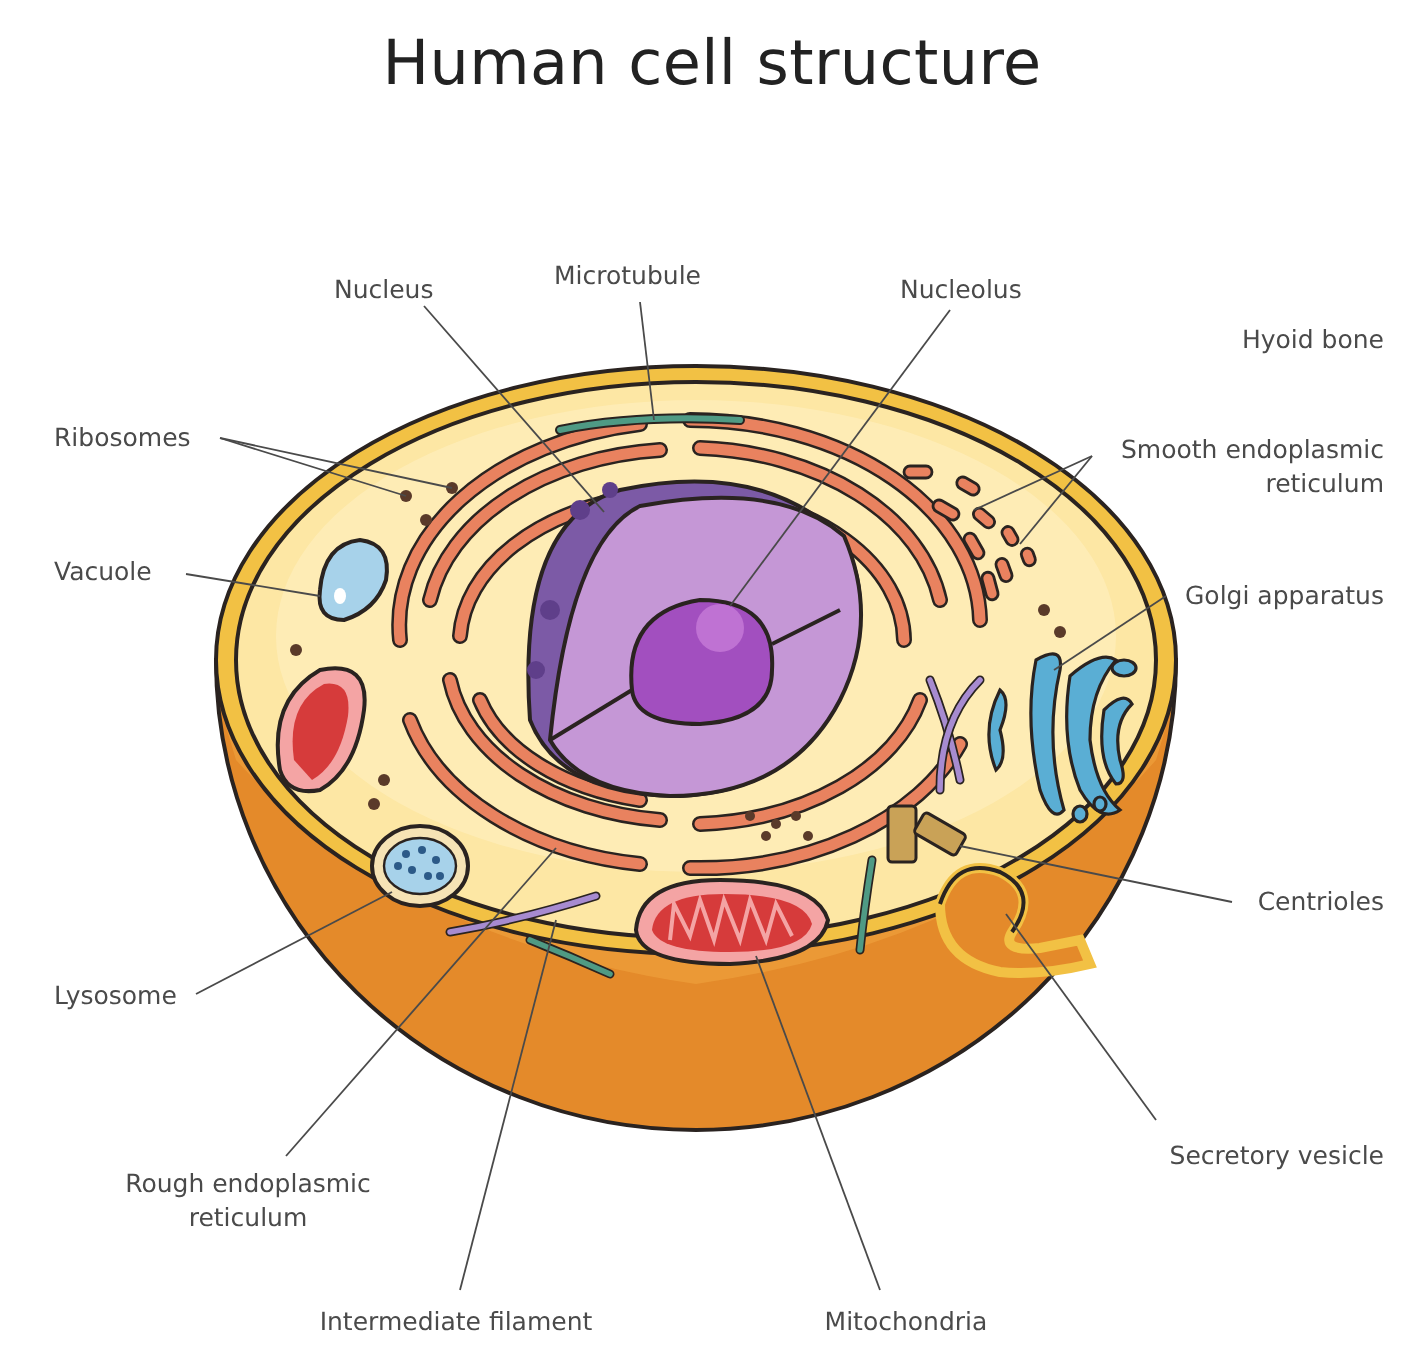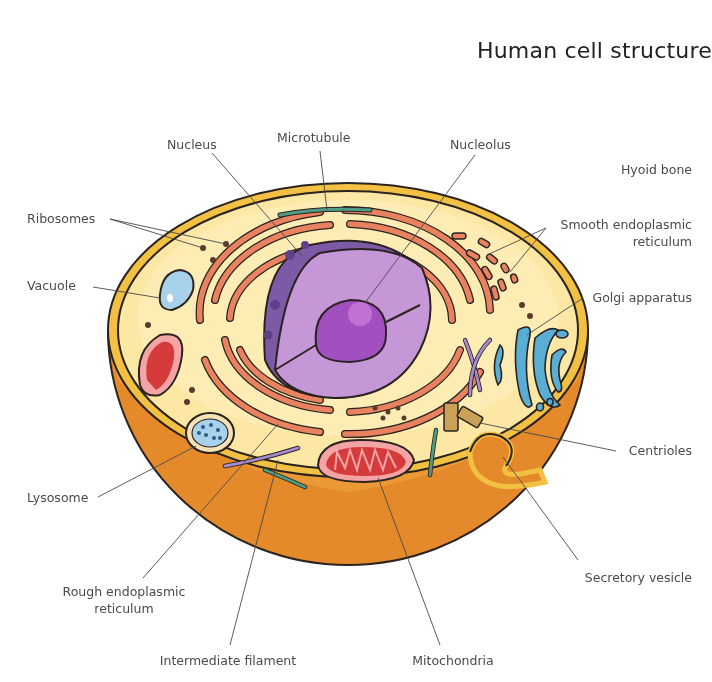--- a/index.html
+++ b/index.html
@@ -1,17 +1,17 @@
 <!DOCTYPE html>
 <html><head>
 <meta charset="utf-8">
 <style>
   html, body { margin:0; padding:0; background:#ffffff; }
   body { width:712px; height:682px; position:relative; overflow:hidden; font-family:"DejaVu Sans", sans-serif; }
-  #title { position:absolute; left:0; top:38px; width:712px; text-align:right; font-size:22px; color:#222; letter-spacing:0.2px; }
+  #title { position:absolute; left:0; top:14px; width:712px; text-align:center; font-size:31px; color:#222; letter-spacing:0.2px; }
   svg#cell { position:absolute; left:0; top:0; }
   .lbl { font-family:"DejaVu Sans", sans-serif; font-size:12.5px; fill:#4a4a4a; }
   .lead { stroke:#4a4a4a; stroke-width:0.9; fill:none; }
   .ol { stroke:#2a2320; stroke-width:2; }
 </style>
 </head>
 <body>
 
 <div id="title">Human cell structure</div>
 

